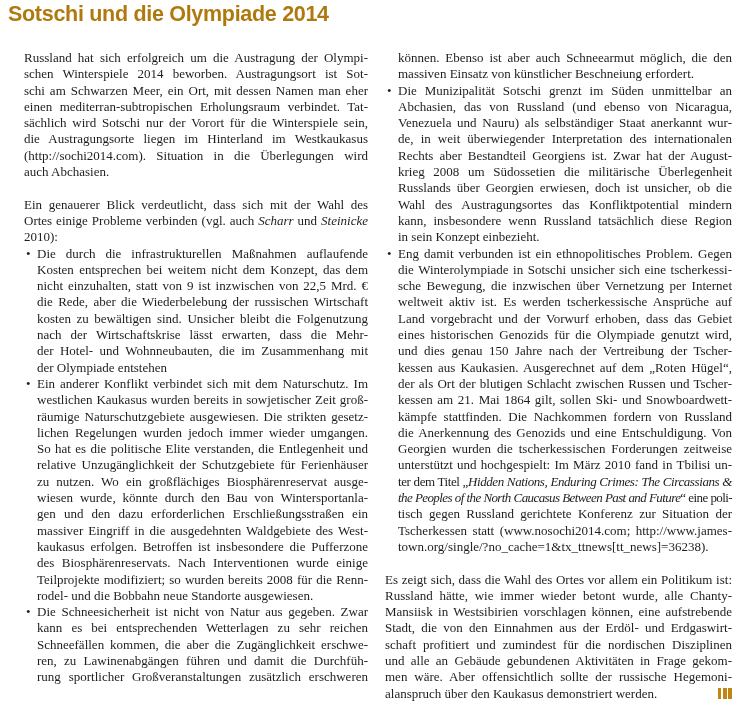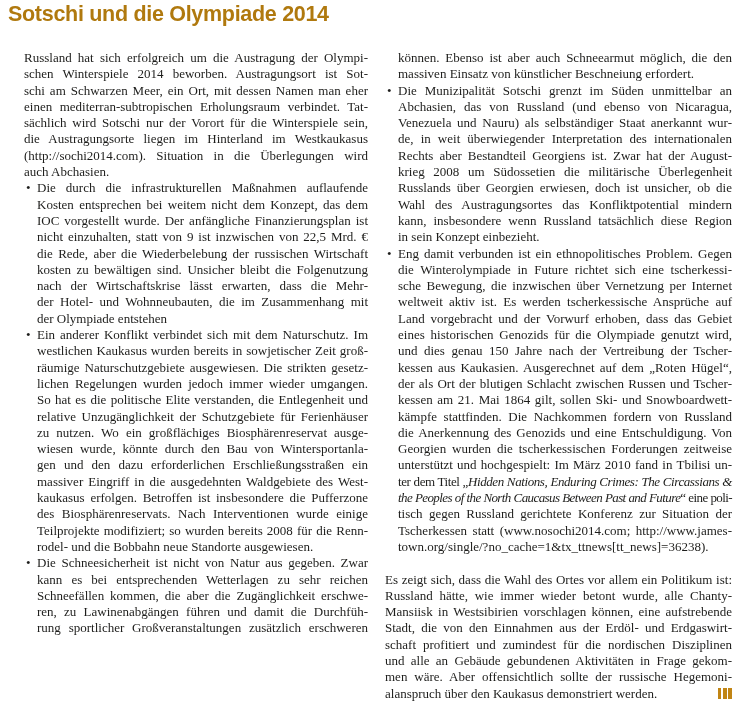--- a/index.html
+++ b/index.html
@@ -30,24 +30,28 @@
       <div class="block para">
         <div class="line"><span>Russland hat sich erfolgreich um die Austragung der Olympi-</span></div>
         <div class="line"><span>schen Winterspiele 2014 beworben. Austragungsort ist Sot-</span></div>
         <div class="line"><span>schi am Schwarzen Meer, ein Ort, mit dessen Namen man eher</span></div>
         <div class="line"><span>einen mediterran-subtropischen Erholungsraum verbindet. Tat-</span></div>
         <div class="line"><span>sächlich wird Sotschi nur der Vorort für die Winterspiele sein,</span></div>
         <div class="line"><span>die Austragungsorte liegen im Hinterland im Westkaukasus</span></div>
         <div class="line"><span>(http://sochi2014.com). Situation in die Überlegungen wird</span></div>
         <div class="line lastline"><span>auch Abchasien.</span></div>
       </div>
+      <div class="block para gap">
+        <div class="line"><span>Ein genauerer Blick verdeutlicht, dass sich mit der Wahl des</span></div>
+        <div class="line"><span>Ortes einige Probleme verbinden (vgl. auch </span><span class="it">Scharr</span><span> und </span><span class="it">Steinicke</span></div>
+        <div class="line lastline"><span>2010):</span></div>
+      </div>
       <div class="block bullet">
         <div class="line"><span>Die durch die infrastrukturellen Maßnahmen auflaufende</span><span class="bullet-dot">•</span></div>
         <div class="line"><span>Kosten entsprechen bei weitem nicht dem Konzept, das dem</span></div>
-        <div class="line"><span>IOC vorgestellt wurde. Der anfängliche Finanzierungsplan ist</span></div>
         <div class="line"><span>nicht einzuhalten, statt von 9 ist inzwischen von 22,5 Mrd. €</span></div>
         <div class="line"><span>die Rede, aber die Wiederbelebung der russischen Wirtschaft</span></div>
         <div class="line"><span>kosten zu bewältigen sind. Unsicher bleibt die Folgenutzung</span></div>
         <div class="line"><span>nach der Wirtschaftskrise lässt erwarten, dass die Mehr-</span></div>
         <div class="line"><span>der Hotel- und Wohnneubauten, die im Zusammenhang mit</span></div>
         <div class="line lastline"><span>der Olympiade entstehen</span></div>
       </div>
       <div class="block bullet">
         <div class="line"><span>Ein anderer Konflikt verbindet sich mit dem Naturschutz. Im</span><span class="bullet-dot">•</span></div>
         <div class="line"><span>westlichen Kaukasus wurden bereits in sowjetischer Zeit groß-</span></div>
@@ -84,21 +88,21 @@
         <div class="line"><span>de, in weit überwiegender Interpretation des internationalen</span></div>
         <div class="line"><span>Rechts aber Bestandteil Georgiens ist. Zwar hat der August-</span></div>
         <div class="line"><span>krieg 2008 um Südossetien die militärische Überlegenheit</span></div>
         <div class="line"><span>Russlands über Georgien erwiesen, doch ist unsicher, ob die</span></div>
         <div class="line"><span>Wahl des Austragungsortes das Konfliktpotential mindern</span></div>
         <div class="line"><span>kann, insbesondere wenn Russland tatsächlich diese Region</span></div>
         <div class="line lastline"><span>in sein Konzept einbezieht.</span></div>
       </div>
       <div class="block bullet">
         <div class="line"><span>Eng damit verbunden ist ein ethnopolitisches Problem. Gegen</span><span class="bullet-dot">•</span></div>
-        <div class="line"><span>die Winterolympiade in Future richtet sich eine tscherkessi-</span></div>
+        <div class="line"><span>die Winterolympiade in Sotschi unsicher sich eine tscherkessi-</span></div>
         <div class="line"><span>sche Bewegung, die inzwischen über Vernetzung per Internet</span></div>
         <div class="line"><span>weltweit aktiv ist. Es werden tscherkessische Ansprüche auf</span></div>
         <div class="line"><span>Land vorgebracht und der Vorwurf erhoben, dass das Gebiet</span></div>
         <div class="line"><span>eines historischen Genozids für die Olympiade genutzt wird,</span></div>
         <div class="line"><span>und dies genau 150 Jahre nach der Vertreibung der Tscher-</span></div>
         <div class="line"><span>kessen aus Kaukasien. Ausgerechnet auf dem „Roten Hügel“,</span></div>
         <div class="line"><span>der als Ort der blutigen Schlacht zwischen Russen und Tscher-</span></div>
         <div class="line"><span>kessen am 21. Mai 1864 gilt, sollen Ski- und Snowboardwett-</span></div>
         <div class="line"><span>kämpfe stattfinden. Die Nachkommen fordern von Russland</span></div>
         <div class="line"><span>die Anerkennung des Genozids und eine Entschuldigung. Von</span></div>

